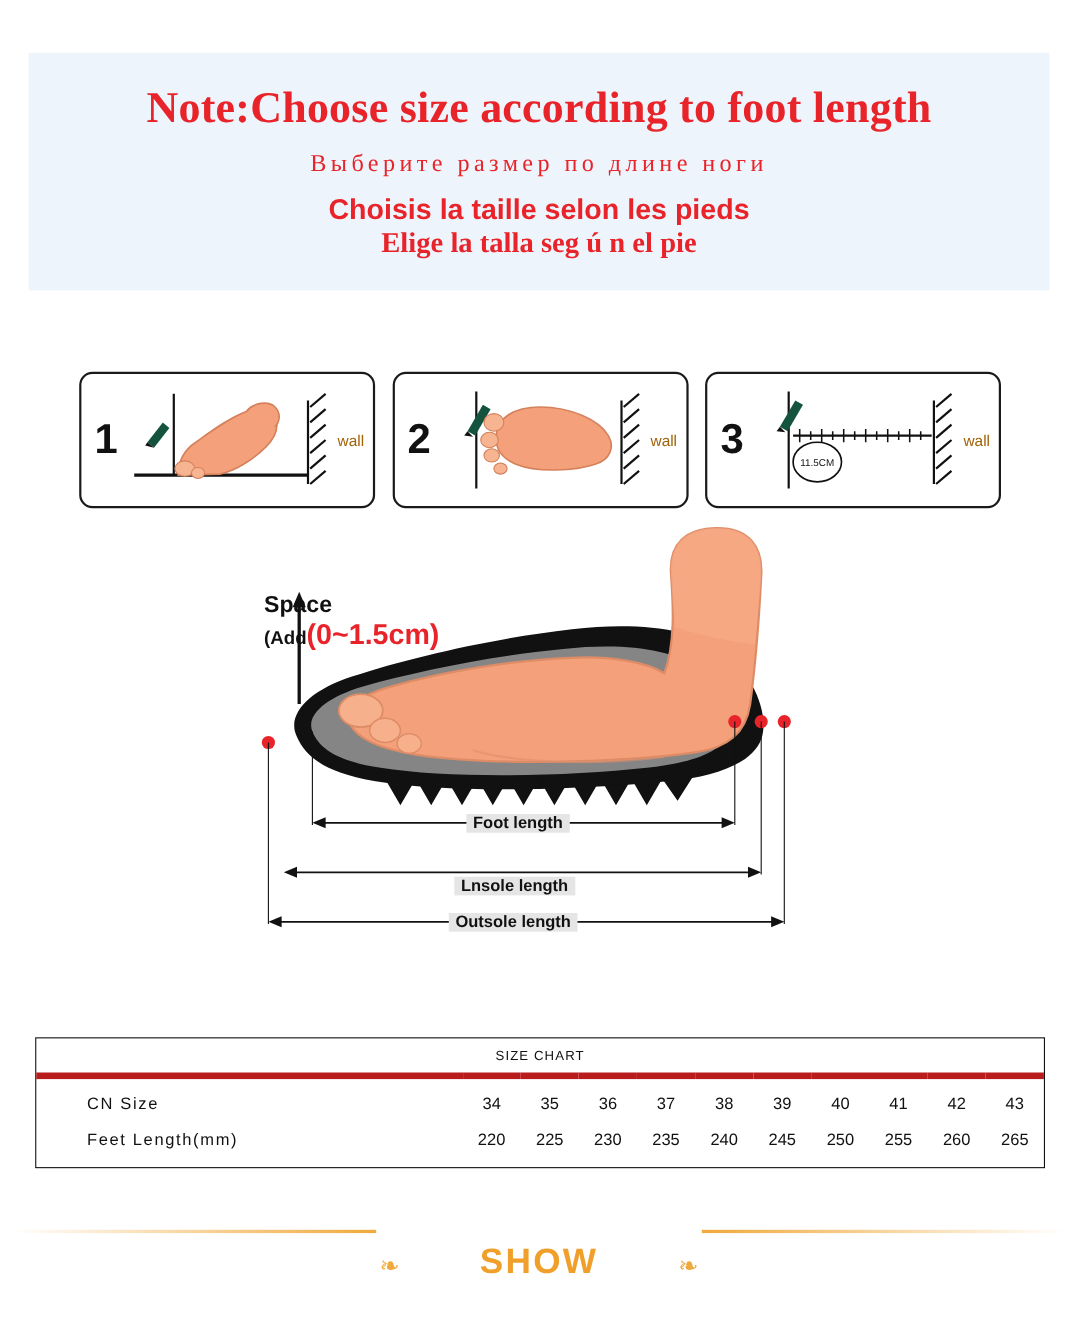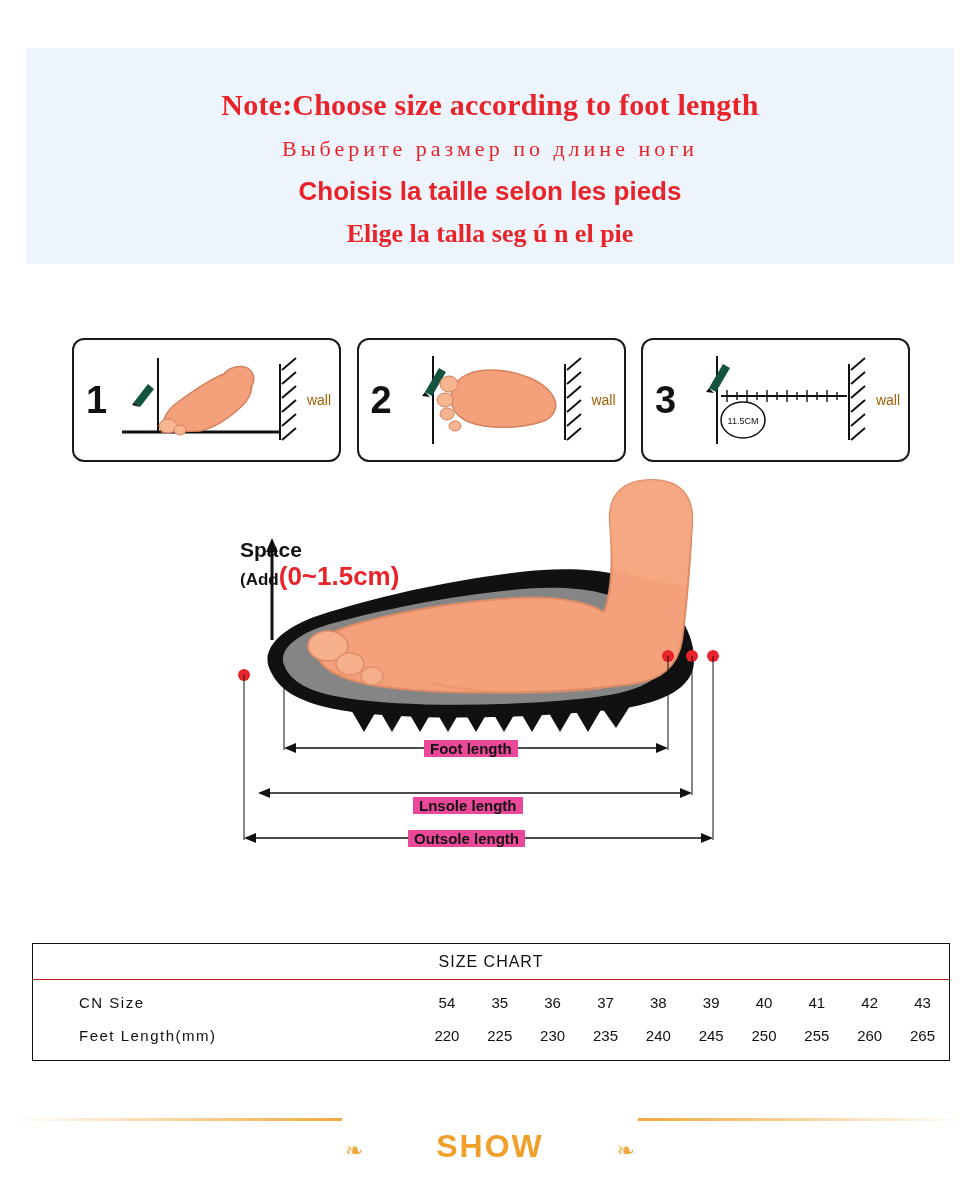--- a/index.html
+++ b/index.html
@@ -21,23 +21,23 @@
     left: 26px;
     top: 48px;
     width: 928px;
     height: 216px;
     background: #eef4fb;
     text-align: center;
   }
   .note-line-1 {
     font-family: "Liberation Serif", serif;
     font-weight: bold;
-    font-size: 30px;
+    font-size: 40px;
     color: #e8242a;
-    margin-top: 40px;
+    margin-top: 26px;
     letter-spacing: 0.2px;
   }
   .note-line-2 {
     font-family: "Liberation Serif", serif;
     font-size: 22px;
     color: #e8242a;
     margin-top: 14px;
     letter-spacing: 4px;
   }
   .note-line-3 {
@@ -45,21 +45,20 @@
     font-weight: bold;
     font-size: 26px;
     color: #e8242a;
     margin-top: 14px;
   }
   .note-line-4 {
     font-family: "Liberation Serif", serif;
     font-weight: bold;
     font-size: 26px;
     color: #e8242a;
-    margin-top: 12px;
   }
 
   
   .steps {
     position: absolute;
     left: 72px;
     top: 338px;
     width: 838px;
     height: 122px;
     display: flex;
@@ -118,45 +117,45 @@
   .space-label .red {
     color: #e8242a;
     font-size: 26px;
   }
   .meas-label {
     position: absolute;
     font-family: "Liberation Sans", sans-serif;
     font-weight: bold;
     font-size: 15px;
     color: #111;
-    background: #ec4899;
+    background: #e5e5e5;
     padding: 0 6px;
   }
 
   
   .size-chart {
     position: absolute;
     left: 32px;
     top: 943px;
     width: 916px;
     border: 1px solid #111;
     border-collapse: collapse;
     background: #fff;
   }
   .size-chart table {
     width: 100%;
     border-collapse: collapse;
     font-family: "Liberation Sans", sans-serif;
   }
   .size-chart .title-cell {
     text-align: center;
-    font-size: 16px;
+    font-size: 12px;
     letter-spacing: 1px;
     padding: 9px 0 8px;
-    border-bottom: 1px solid #b91c1c;
+    border-bottom: 6px solid #b91c1c;
     color: #111;
   }
   .size-chart td {
     font-size: 15px;
     color: #111;
     padding: 11px 0;
     text-align: center;
   }
   .size-chart td.rowhead {
     text-align: left;
@@ -390,21 +389,21 @@
 </div>
 
 <div class="size-chart">
   <table>
     <tbody>
         <tr>
       <td class="title-cell" colspan="11">SIZE CHART</td>
     </tr>
     <tr class="row-sizes">
       <td class="rowhead">CN Size</td>
-      <td>54</td>
+      <td>34</td>
       <td>35</td>
       <td>36</td>
       <td>37</td>
       <td>38</td>
       <td>39</td>
       <td>40</td>
       <td>41</td>
       <td>42</td>
       <td>43</td>
     </tr>

